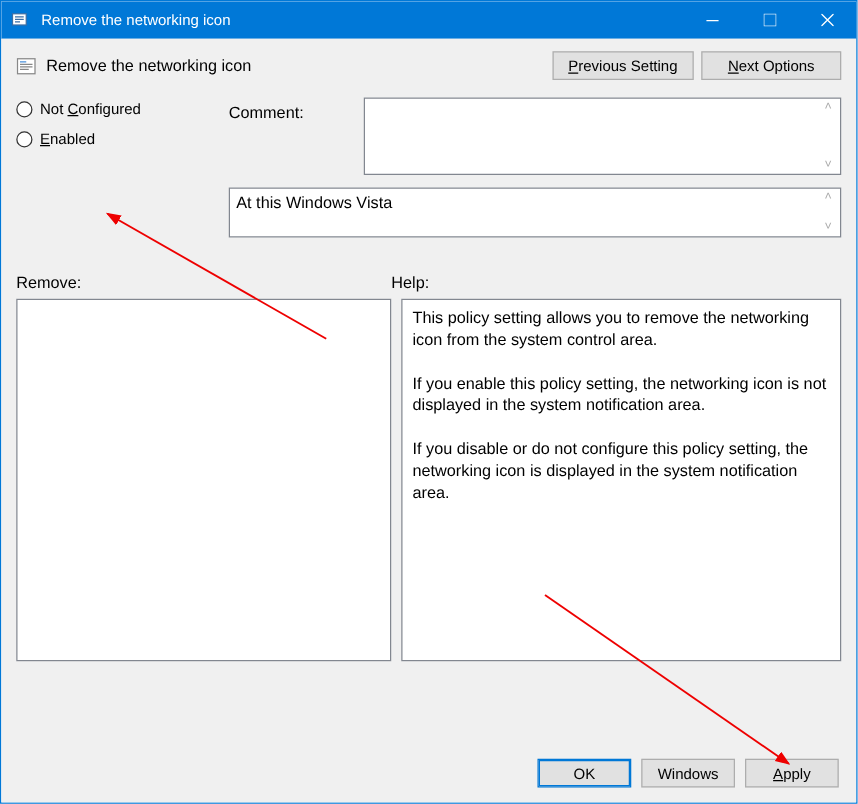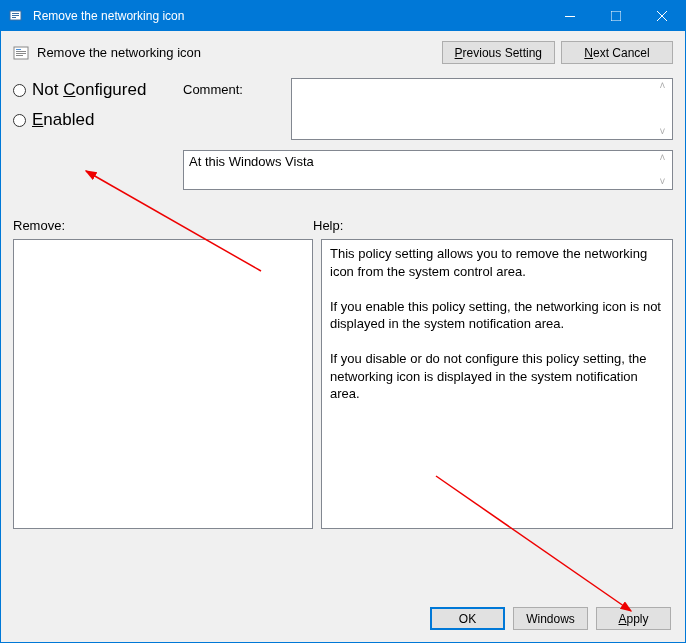--- a/index.html
+++ b/index.html
@@ -70,21 +70,21 @@
     display: flex;
     gap: 10px;
   }
   .radiogroup {
     width: 160px;
     padding-top: 2px;
   }
   .radiorow {
     display: flex; align-items: center; gap: 6px;
     margin-bottom: 10px;
-    font-size: 17px;
+    font-size: 12px;
   }
   .radio {
     width: 13px; height: 13px; border-radius: 50%;
     border: 1px solid #333; background: #fff;
     display: inline-flex; align-items: center; justify-content: center;
   }
   .radio.checked::after {
     content: ""; width: 6px; height: 6px; background: #333; border-radius: 50%;
   }
   .rlabel .ul { text-decoration: underline; }
@@ -180,21 +180,21 @@
       </span>
       <span>Remove the networking icon</span>
     </div>
     <div class="navbtns">
       <button class="btn wide">
           <span class="ul">P</span>
           <span>revious Setting</span>
         </button>
       <button class="btn wide">
           <span class="ul">N</span>
-          <span>ext Cancel</span>
+          <span>ext Options</span>
         </button>
     </div>
   </div>
 
   <div class="midrow">
     <div class="radiogroup">
       <div class="radiorow">
         <span class="radio"></span>
         <span class="rlabel"><span>Not </span><span class="ul">C</span><span>onfigured</span></span>
       </div>

